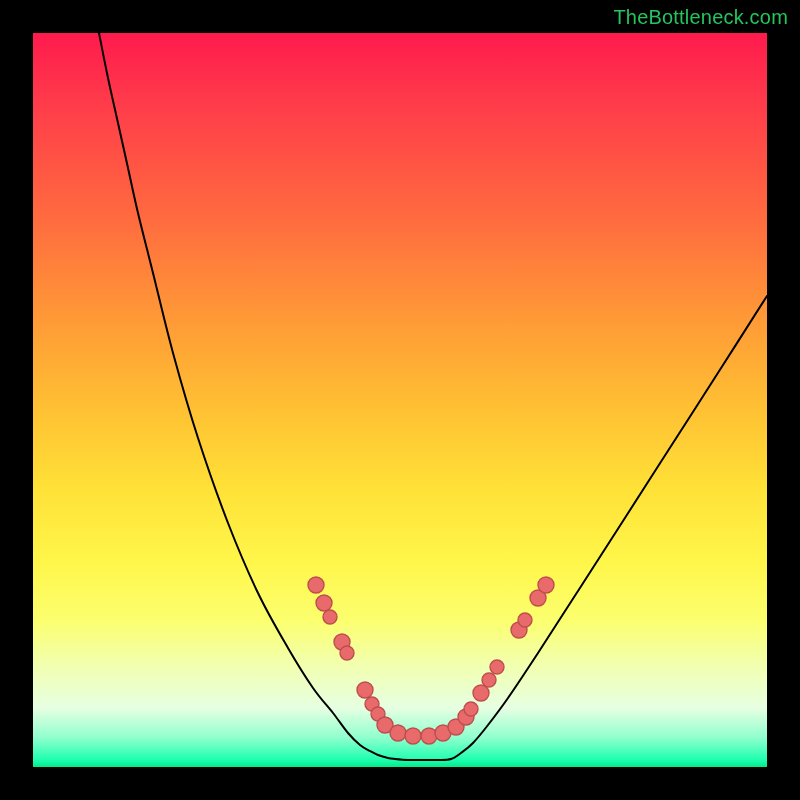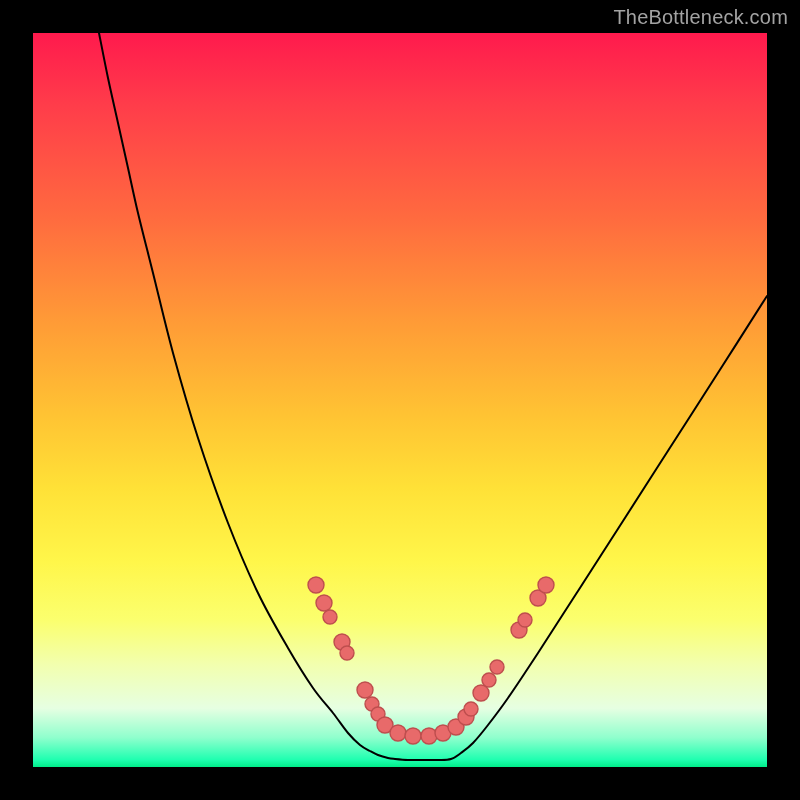--- a/index.html
+++ b/index.html
@@ -14,21 +14,21 @@
   .frame {
     position: relative;
     width: 800px;
     height: 800px;
     background: #000;
   }
   .watermark {
     position: absolute;
     top: 6px;
     right: 12px;
-    color: #a3a3a3;
+    color: #22c55e;
     font-size: 20px;
     font-weight: 500;
     letter-spacing: 0.2px;
     z-index: 50;
   }
   .plot-area {
     position: absolute;
     left: 33px;
     top: 33px;
     width: 734px;

